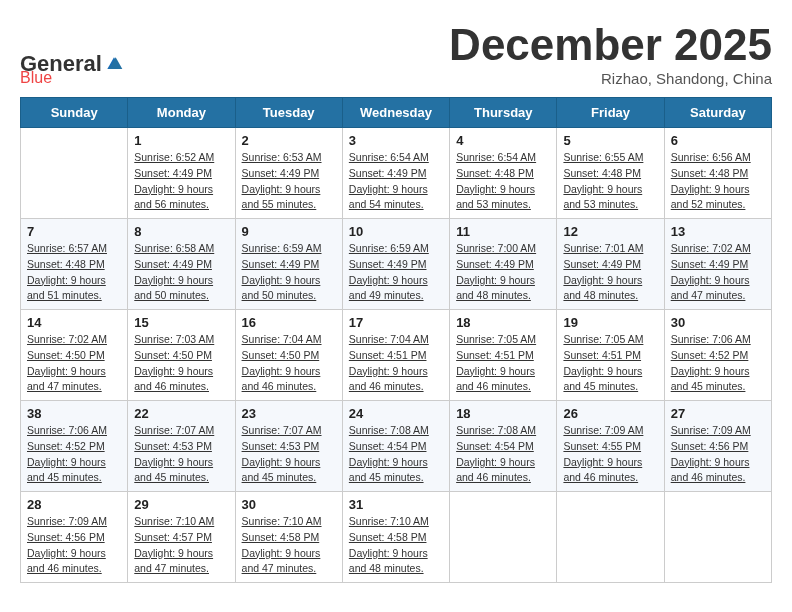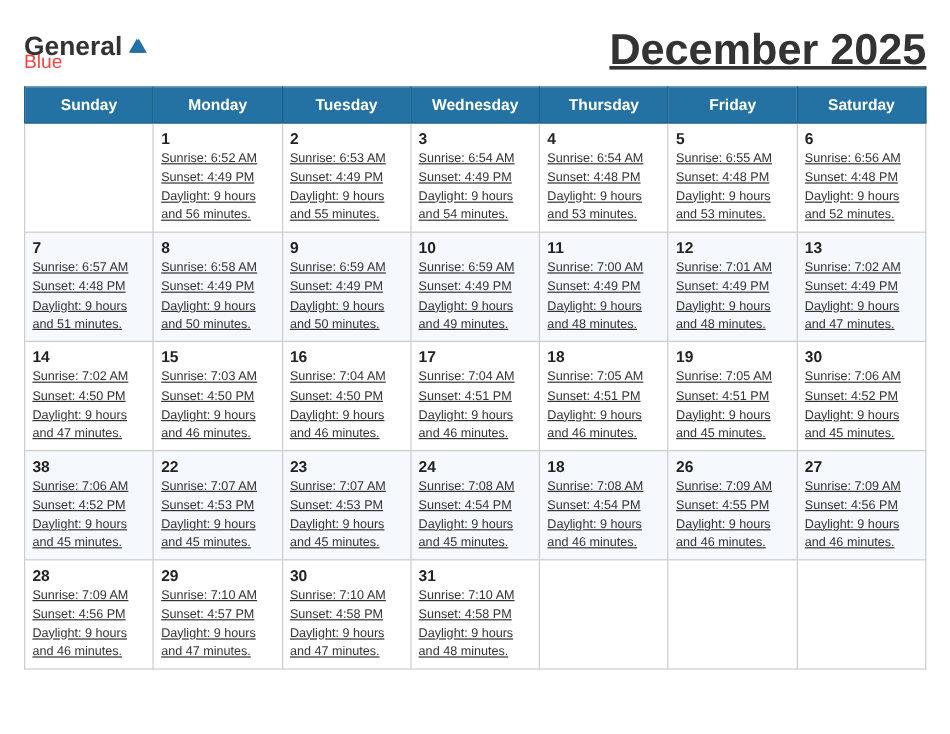--- a/index.html
+++ b/index.html
@@ -31,24 +31,23 @@
     .logo-general { color: #333; }
     .logo-icon {
       width: 20px;
       height: 20px;
       margin-left: 2px;
     }
     .title-section {
       text-align: right;
     }
     .month-title {
-      font-size: 36px;
-      font-weight: bold;
-      color: #333;
-      text-decoration: underline;
+      font-size: 44px;
+      font-weight: bold;
+      color: #333;
     }
     .subtitle {
       font-size: 15px;
       color: #555;
     }
     .calendar {
       width: 100%;
       border-collapse: collapse;
       border: 1px solid #ccc;
     }
@@ -101,20 +100,21 @@
       <svg class="logo-icon" viewBox="0 0 24 24">
         <polygon points="4,18 12,4 20,18" fill="#1a6db5"></polygon>
         <polygon points="10,18 18,4 26,18" fill="#2471a3" transform="translate(-4,0)"></polygon>
       </svg>
       <br>
     </div>
     <div style="font-size:16px;font-weight:normal;color:#ef4444;margin-top:-8px;">Blue</div>
   </div>
   <div class="title-section">
     <div class="month-title">December 2025</div>
+    <div class="subtitle">Rizhao, Shandong, China</div>
   </div>
 </div>
 
 <table class="calendar">
   <thead>
     <tr>
     <th>Sunday</th>
         <th>Monday</th>
         <th>Tuesday</th>
         <th>Wednesday</th>

